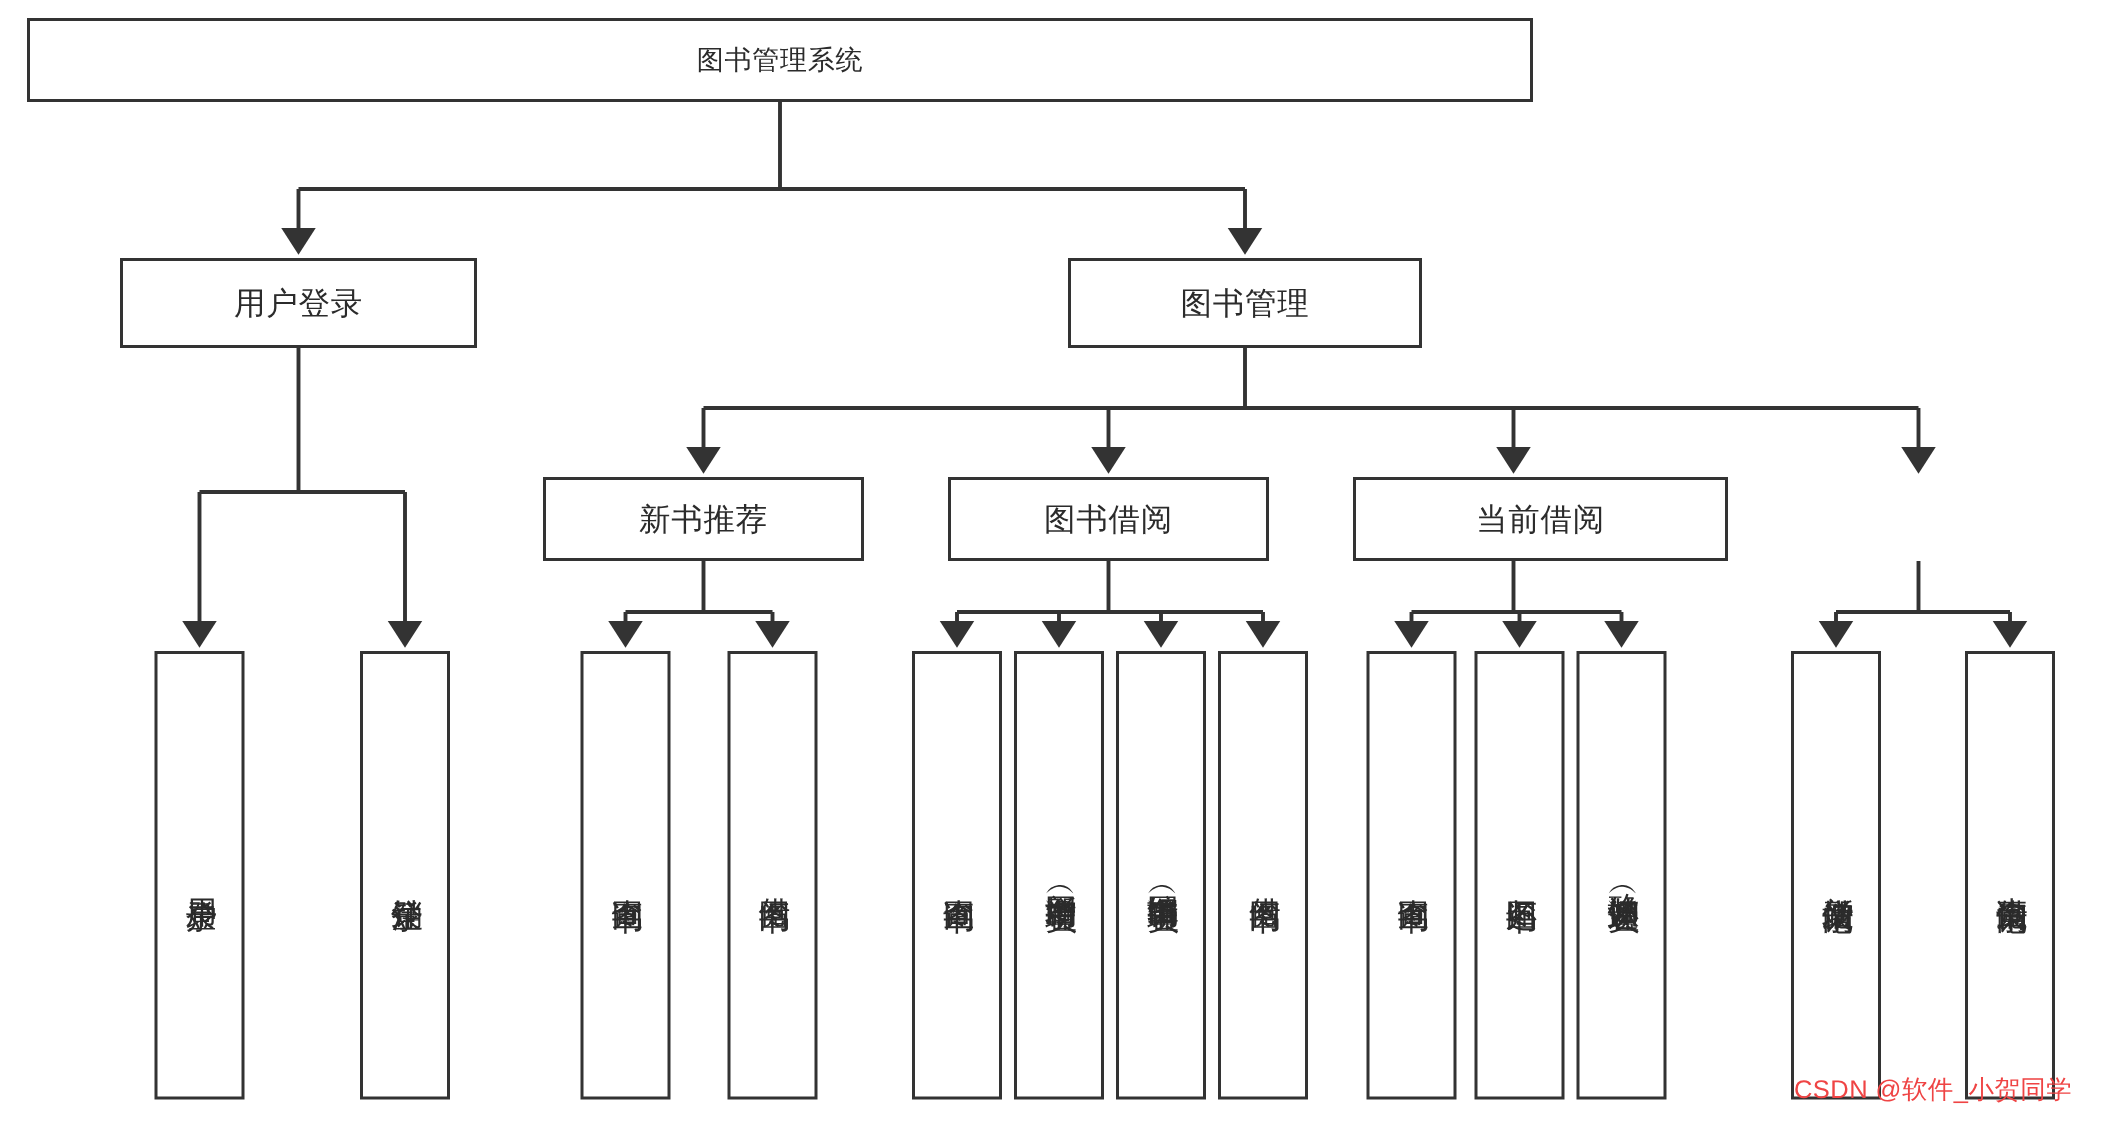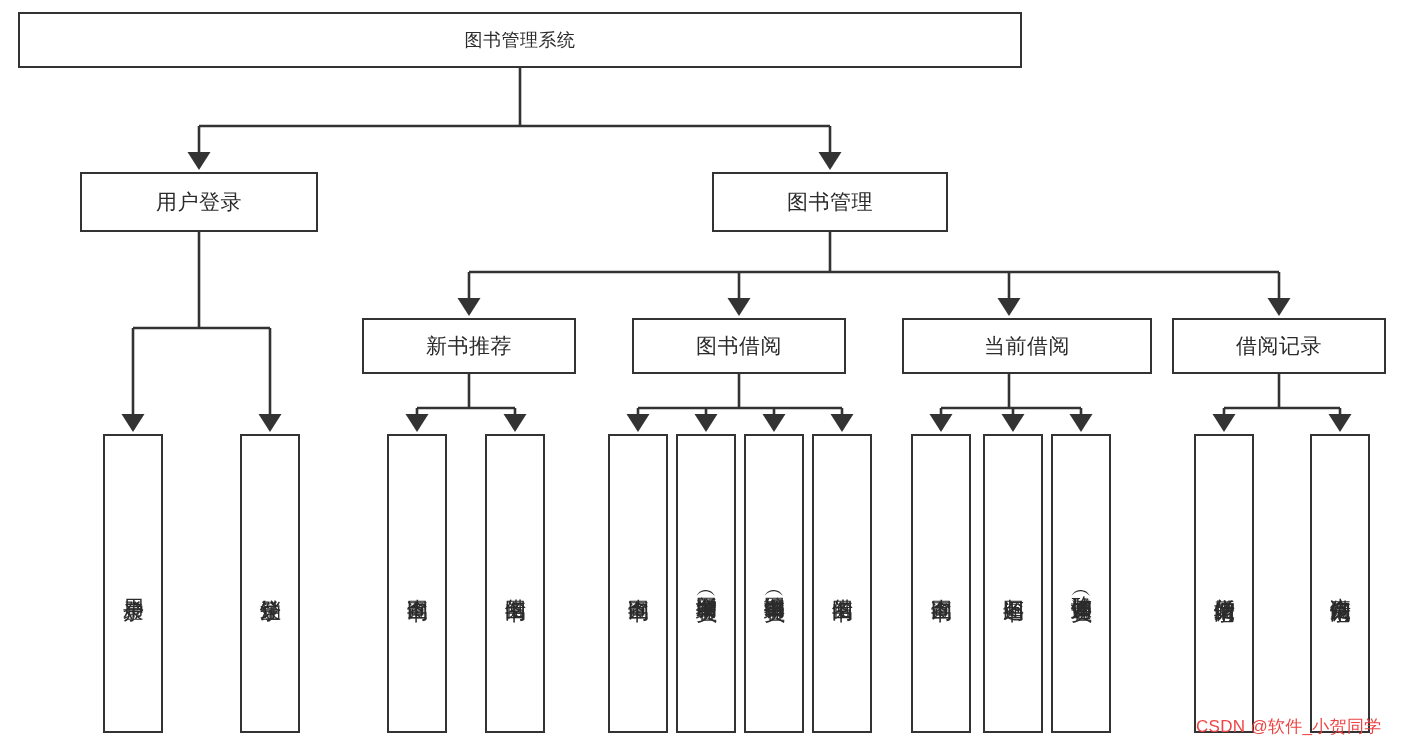--- a/index.html
+++ b/index.html
@@ -129,21 +129,20 @@
   </svg>
 
   <div class="node node-h node-root" style="left: 18px; top: 12px; width: 1004px; height: 56px; border-color: rgb(51, 51, 51); color: rgb(43, 43, 43); background: rgb(255, 255, 255);">图书管理系统</div>
 
   <div class="node node-h" style="left: 80px; top: 172px; width: 238px; height: 60px; border-color: rgb(51, 51, 51); color: rgb(43, 43, 43); background: rgb(255, 255, 255);">用户登录</div>
   <div class="node node-h" style="left: 712px; top: 172px; width: 236px; height: 60px; border-color: rgb(51, 51, 51); color: rgb(43, 43, 43); background: rgb(255, 255, 255);">图书管理</div>
 
   <div class="node node-h" style="left: 362px; top: 318px; width: 214px; height: 56px; border-color: rgb(51, 51, 51); color: rgb(43, 43, 43); background: rgb(255, 255, 255);">新书推荐</div>
   <div class="node node-h" style="left: 632px; top: 318px; width: 214px; height: 56px; border-color: rgb(51, 51, 51); color: rgb(43, 43, 43); background: rgb(255, 255, 255);">图书借阅</div>
   <div class="node node-h" style="left: 902px; top: 318px; width: 250px; height: 56px; border-color: rgb(51, 51, 51); color: rgb(43, 43, 43); background: rgb(255, 255, 255);">当前借阅</div>
-  <div class="node node-h" style="left: 1172px; top: 318px; width: 214px; height: 56px; border-color: rgb(51, 51, 51); color: rgb(43, 43, 43); background: rgb(255, 255, 255);">借阅记录</div>
 
   <div class="node node-v" style="left: 103px; top: 434px; width: 60px; height: 299px; border-color: rgb(51, 51, 51); color: rgb(43, 43, 43); background: rgb(255, 255, 255);">用户登录</div>
   <div class="node node-v" style="left: 240px; top: 434px; width: 60px; height: 299px; border-color: rgb(51, 51, 51); color: rgb(43, 43, 43); background: rgb(255, 255, 255);">注销登录</div>
   <div class="node node-v" style="left: 387px; top: 434px; width: 60px; height: 299px; border-color: rgb(51, 51, 51); color: rgb(43, 43, 43); background: rgb(255, 255, 255);">查询图书</div>
   <div class="node node-v" style="left: 485px; top: 434px; width: 60px; height: 299px; border-color: rgb(51, 51, 51); color: rgb(43, 43, 43); background: rgb(255, 255, 255);">借阅图书</div>
   <div class="node node-v" style="left: 608px; top: 434px; width: 60px; height: 299px; border-color: rgb(51, 51, 51); color: rgb(43, 43, 43); background: rgb(255, 255, 255);">查询图书</div>
   <div class="node node-v" style="left: 676px; top: 434px; width: 60px; height: 299px; border-color: rgb(51, 51, 51); color: rgb(43, 43, 43); background: rgb(255, 255, 255);">新增图书（管理员）</div>
   <div class="node node-v" style="left: 744px; top: 434px; width: 60px; height: 299px; border-color: rgb(51, 51, 51); color: rgb(43, 43, 43); background: rgb(255, 255, 255);">编辑图书（管理员）</div>
   <div class="node node-v" style="left: 812px; top: 434px; width: 60px; height: 299px; border-color: rgb(51, 51, 51); color: rgb(43, 43, 43); background: rgb(255, 255, 255);">借阅图书</div>
   <div class="node node-v" style="left: 911px; top: 434px; width: 60px; height: 299px; border-color: rgb(51, 51, 51); color: rgb(43, 43, 43); background: rgb(255, 255, 255);">查询图书</div>

